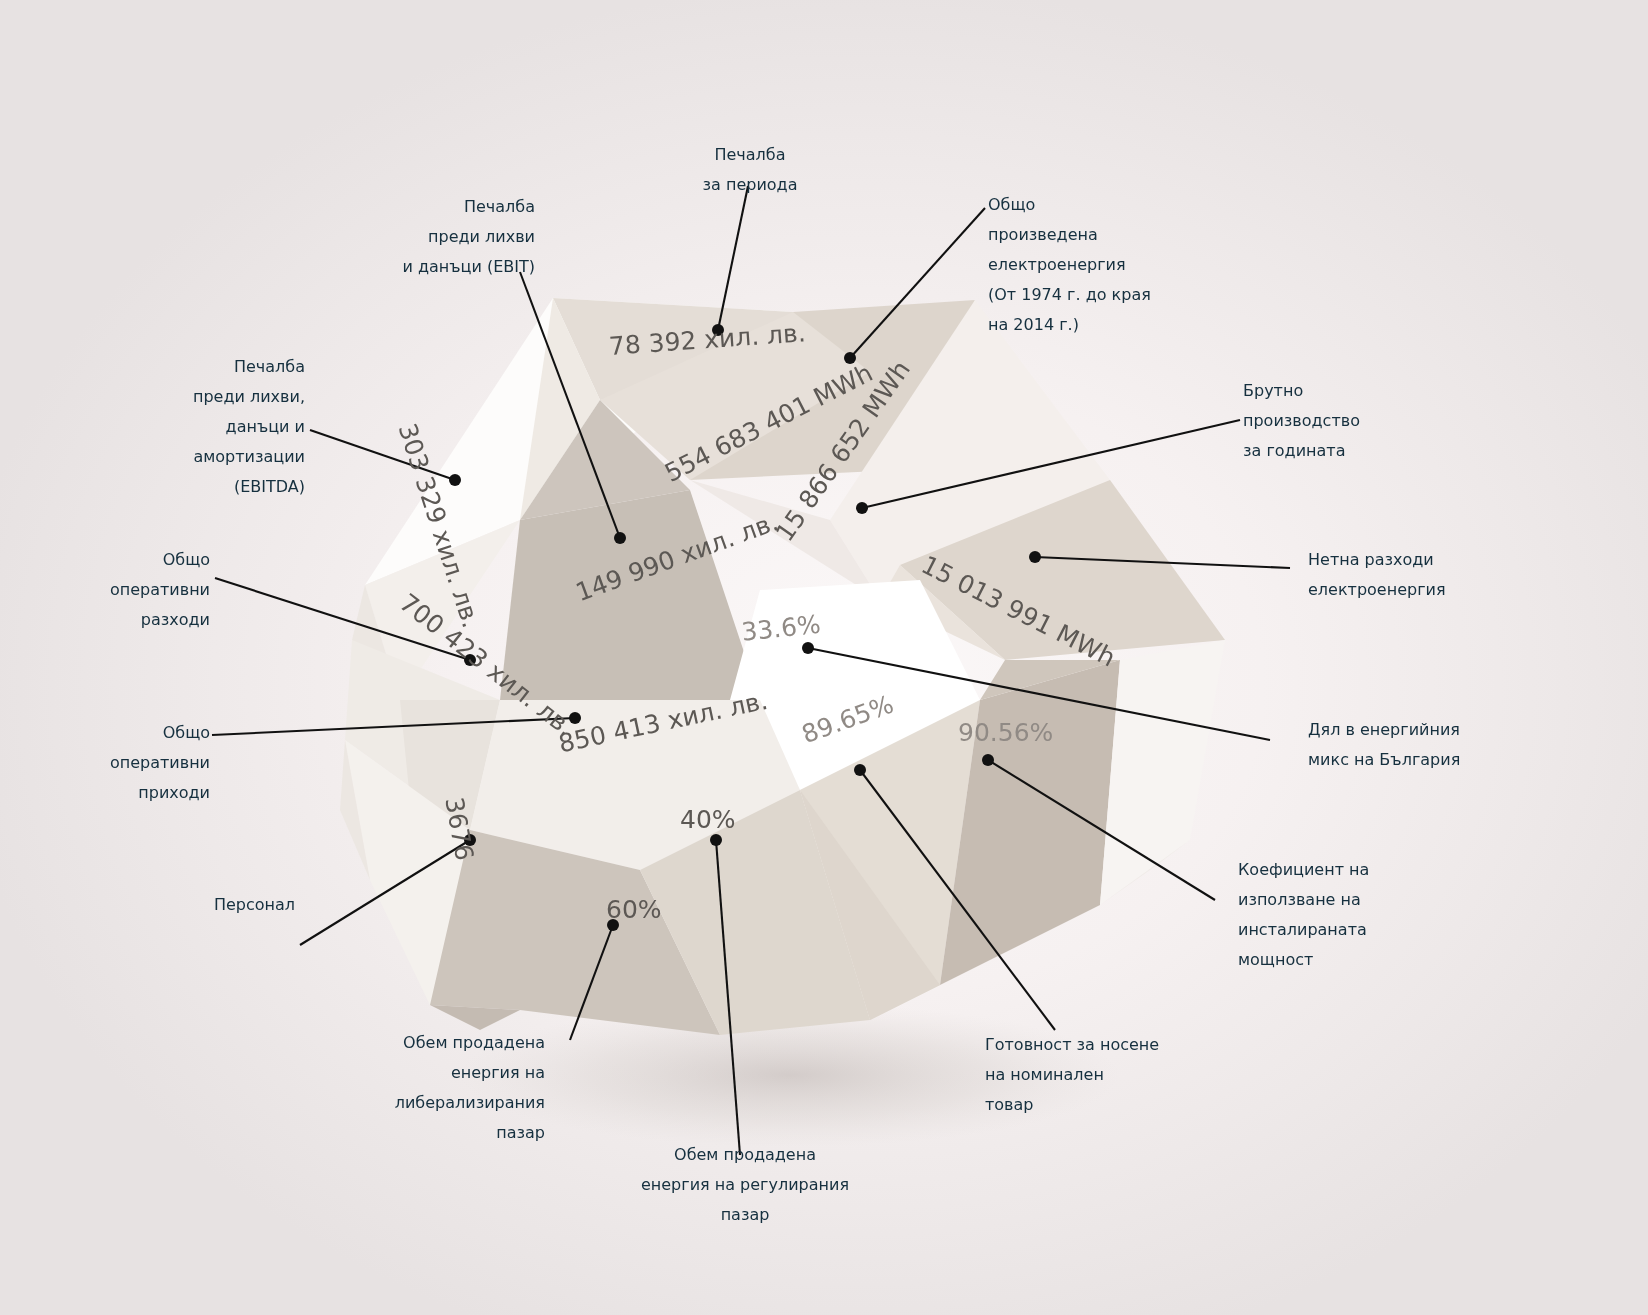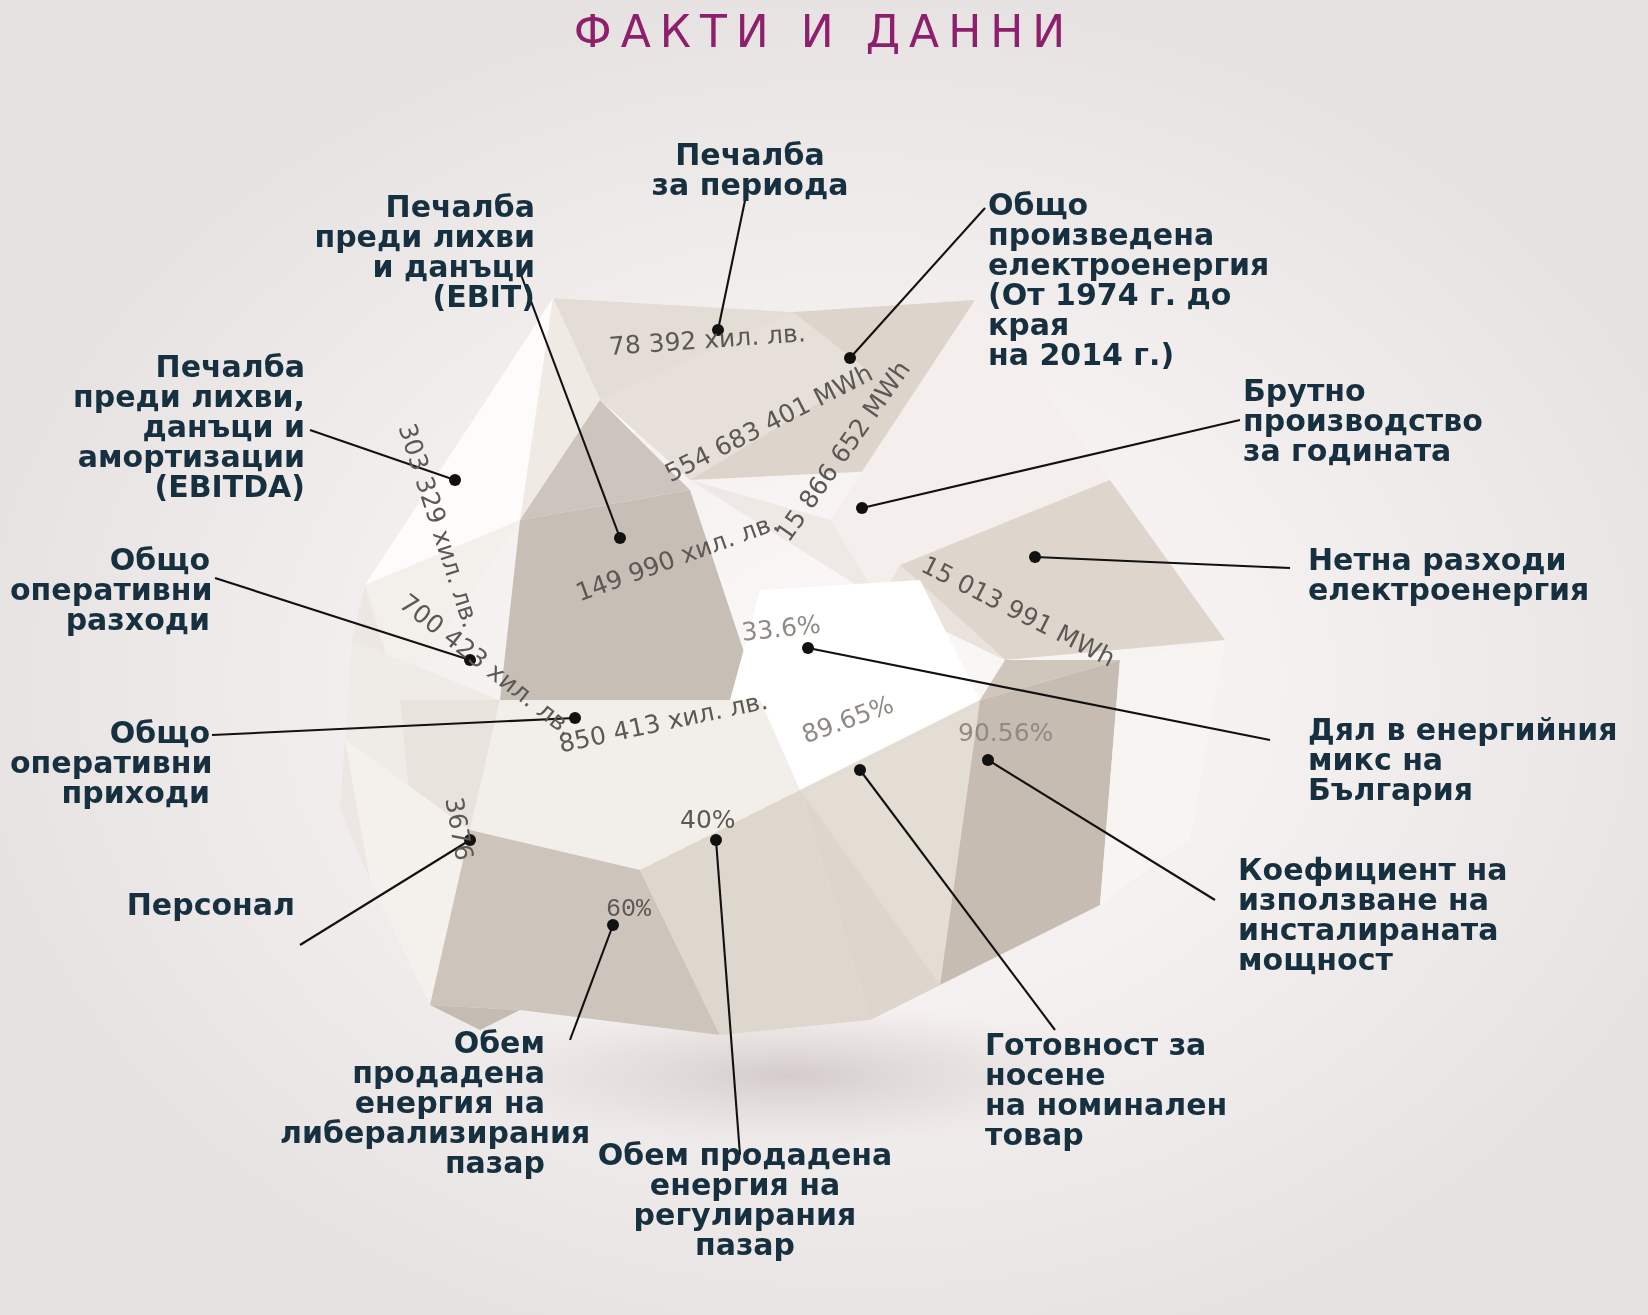--- a/index.html
+++ b/index.html
@@ -18,23 +18,23 @@
     font-size:44px;
     letter-spacing:9px;
     font-weight:400;
     color:#8e1f6d;
     font-family:"DejaVu Sans", sans-serif;
   }
   svg.art{position:absolute;left:0;top:0;width:1648px;height:1315px;}
   .lbl{
     position:absolute;
     color:#16303f;
-    font-size:30px;
+    font-size:16px;
     line-height:30px;
-    font-weight:700;
+    font-weight:400;
     white-space:pre-line;
     font-family:"DejaVu Sans", sans-serif;
   }
   .lbl.r{text-align:right;}
   .lbl.l{text-align:left;}
   .lbl.c{text-align:center;}
   .val{
     position:absolute;
     color:#5c5854;
     font-size:25px;
@@ -42,21 +42,20 @@
     font-family:"DejaVu Sans", sans-serif;
     transform-origin:0 0;
   }
   .val.lite{color:#908a85;}
 </style>
 </head>
 <body>
 
 <div id="stage">
 
-  <div class="title">ФАКТИ И ДАННИ</div>
 
   <svg class="art" viewBox="0 0 1648 1315">
     <defs>
       <radialGradient id="shadowG" cx="50%" cy="50%" r="50%">
         <stop offset="0%" stop-color="#b9b0ac" stop-opacity="0.55"></stop>
         <stop offset="60%" stop-color="#c9c2bd" stop-opacity="0.25"></stop>
         <stop offset="100%" stop-color="#d8d2ce" stop-opacity="0"></stop>
       </radialGradient>
       <linearGradient id="gA" x1="0" y1="0" x2="1" y2="1">
         <stop offset="0%" stop-color="#ffffff"></stop>
@@ -146,21 +145,21 @@
 
   <div class="val" style="left:608px;  top:332px; transform:rotate(-4deg);">78 392 хил. лв.</div>
   <div class="val" style="left:660px;  top:462px; transform:rotate(-27deg);">554 683 401 MWh</div>
   <div class="val" style="left:770px;  top:530px; transform:rotate(-55deg);">15 866 652 MWh</div>
   <div class="val" style="left:930px;  top:550px; transform:rotate(27deg);">15 013 991 MWh</div>
   <div class="val" style="left:420px;  top:420px; transform:rotate(72deg);">303 329 хил. лв.</div>
   <div class="val" style="left:412px;  top:588px; transform:rotate(38deg);">700 423 хил. лв.</div>
   <div class="val" style="left:572px;  top:580px; transform:rotate(-20deg);">149 990 хил. лв.</div>
   <div class="val" style="left:556px;  top:730px; transform:rotate(-12deg);">850 413 хил. лв.</div>
   <div class="val" style="left:468px;  top:795px; transform:rotate(80deg);">3676</div>
-  <div class="val" style="left:606px;  top:895px;font-family:Liberation Mono, monospace;">60%</div>
+  <div class="val" style="left:606px;  top:895px;">60%</div>
   <div class="val" style="left:680px;  top:805px;">40%</div>
   <div class="val lite" style="left:740px;  top:618px; transform:rotate(-6deg);">33.6%</div>
   <div class="val lite" style="left:798px;  top:722px; transform:rotate(-20deg);">89.65%</div>
   <div class="val lite" style="left:942px;  top:718px;margin-left:16px;">90.56%</div>
 
   <div class="lbl c" style="left:620px; top:140px; width:260px;">Печалба
 за периода</div>
   <div class="lbl r" style="left:280px; top:192px; width:255px;">Печалба
 преди лихви
 и данъци (EBIT)</div>

